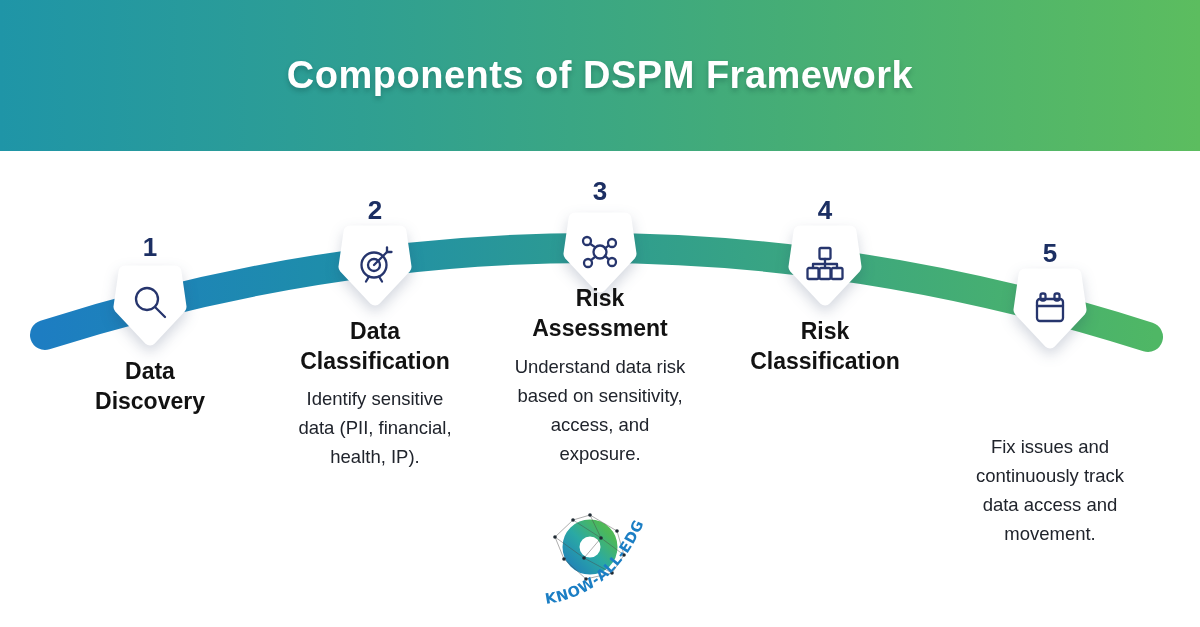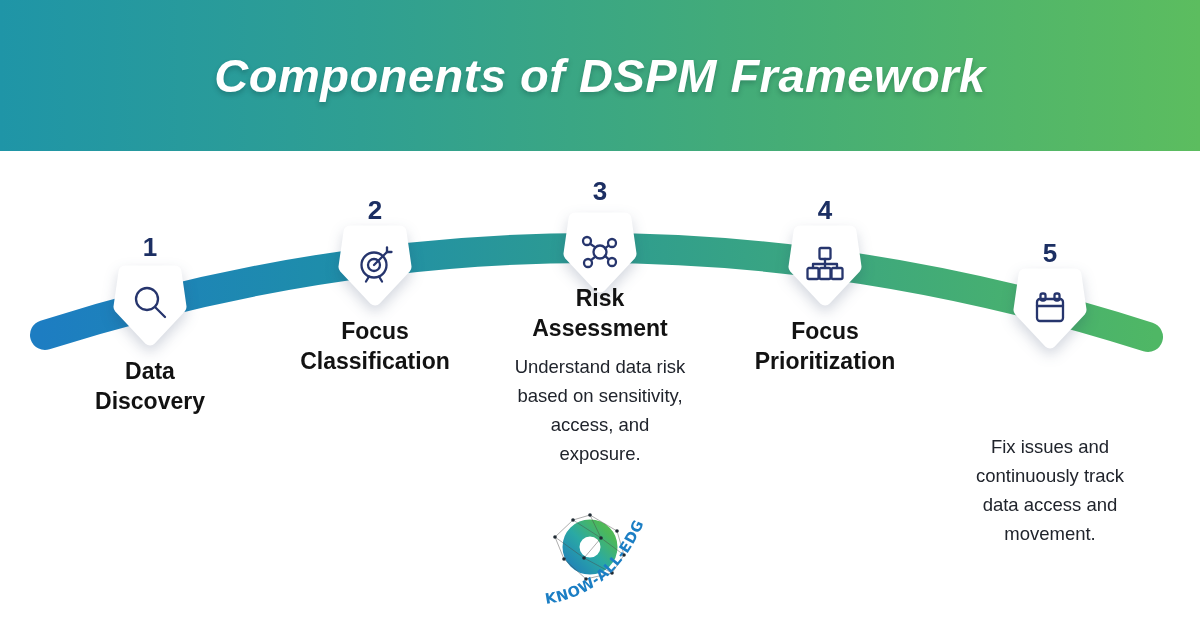--- a/index.html
+++ b/index.html
@@ -8,23 +8,22 @@
     font-family:"Liberation Sans","DejaVu Sans",sans-serif;
     -webkit-font-smoothing:antialiased;
   }
   
   .banner{
     height:151px;
     background:linear-gradient(90deg,#1f95a7 0%,#2f9f92 30%,#45ad76 65%,#5cbd5f 100%);
     display:flex;align-items:center;justify-content:center;
   }
   .banner h1{
-    margin:8px;color:#ffffff;font-size:47px;font-weight:700;letter-spacing:.5px;
+    margin:8px;color:#ffffff;font-size:38px;font-weight:700;letter-spacing:.5px;
     text-shadow:0 3px 5px rgba(0,40,40,.25);
-    font-style:italic;
   }
   
   .main{position:relative;height:476px;background:#ffffff;}
   .arc-svg{position:absolute;left:0;top:0;z-index:1;}
   
   .step{position:absolute;top:0;width:220px;height:100%;z-index:2;}
   .s1{left:40px}.s2{left:265px}.s3{left:490px}.s4{left:715px}.s5{left:940px}
   .num{
     position:absolute;left:0;width:100%;text-align:center;
     font-size:26px;font-weight:700;color:#1c2f63;
@@ -103,21 +102,22 @@
       <g class="icon">
         <circle cx="-1" cy="0" r="12.5"></circle>
         <circle cx="-1" cy="0" r="6"></circle>
         <line x1="-1" y1="0" x2="12" y2="-13"></line>
         <line x1="12" y1="-13" x2="12" y2="-17.5"></line>
         <line x1="12" y1="-13" x2="16.5" y2="-13"></line>
         <line x1="-6" y1="11.5" x2="-9" y2="16.5"></line>
         <line x1="4" y1="11.5" x2="7" y2="16.5"></line>
       </g>
     </svg>
-    <h3 class="title">Focus Classification</h3>
+    <h3 class="title">Data Classification</h3>
+    <p class="desc">Identify sensitive data (PII, financial, health, IP).</p>
   </div>
 
   <div class="step s3">
     <div class="num">3</div>
     <svg class="badge" width="84" height="94" viewBox="-42 -46 84 94">
       <path class="shield" d="M -25 -33 L 25 -33 L 30 2 L 0 34 L -30 2 Z"></path>
       <g class="icon">
         <circle cx="0" cy="0" r="6.5"></circle>
         <circle cx="-13" cy="-11" r="4"></circle>
         <circle cx="12" cy="-9" r="4"></circle>
@@ -140,21 +140,21 @@
       <g class="icon">
         <rect x="-5.5" y="-17" width="11" height="11" rx="1.5"></rect>
         <line x1="0" y1="-6" x2="0" y2="-1"></line>
         <path d="M -12 3 L -12 -1 L 12 -1 L 12 3"></path>
         <line x1="0" y1="-1" x2="0" y2="3"></line>
         <rect x="-17.5" y="3" width="11" height="11" rx="1.5"></rect>
         <rect x="-5.5" y="3" width="11" height="11" rx="1.5"></rect>
         <rect x="6.5" y="3" width="11" height="11" rx="1.5"></rect>
       </g>
     </svg>
-    <h3 class="title">Focus Prioritization</h3>
+    <h3 class="title">Risk Classification</h3>
   </div>
 
   <div class="step s5">
     <div class="num">5</div>
     <svg class="badge" width="84" height="94" viewBox="-42 -46 84 94">
       <path class="shield" d="M -25 -33 L 25 -33 L 30 2 L 0 34 L -30 2 Z"></path>
       <g class="icon">
         <rect x="-13" y="-9" width="26" height="22" rx="3"></rect>
         <line x1="-13" y1="-2" x2="13" y2="-2"></line>
         <rect x="-9.5" y="-14.5" width="5" height="7" rx="2"></rect>

